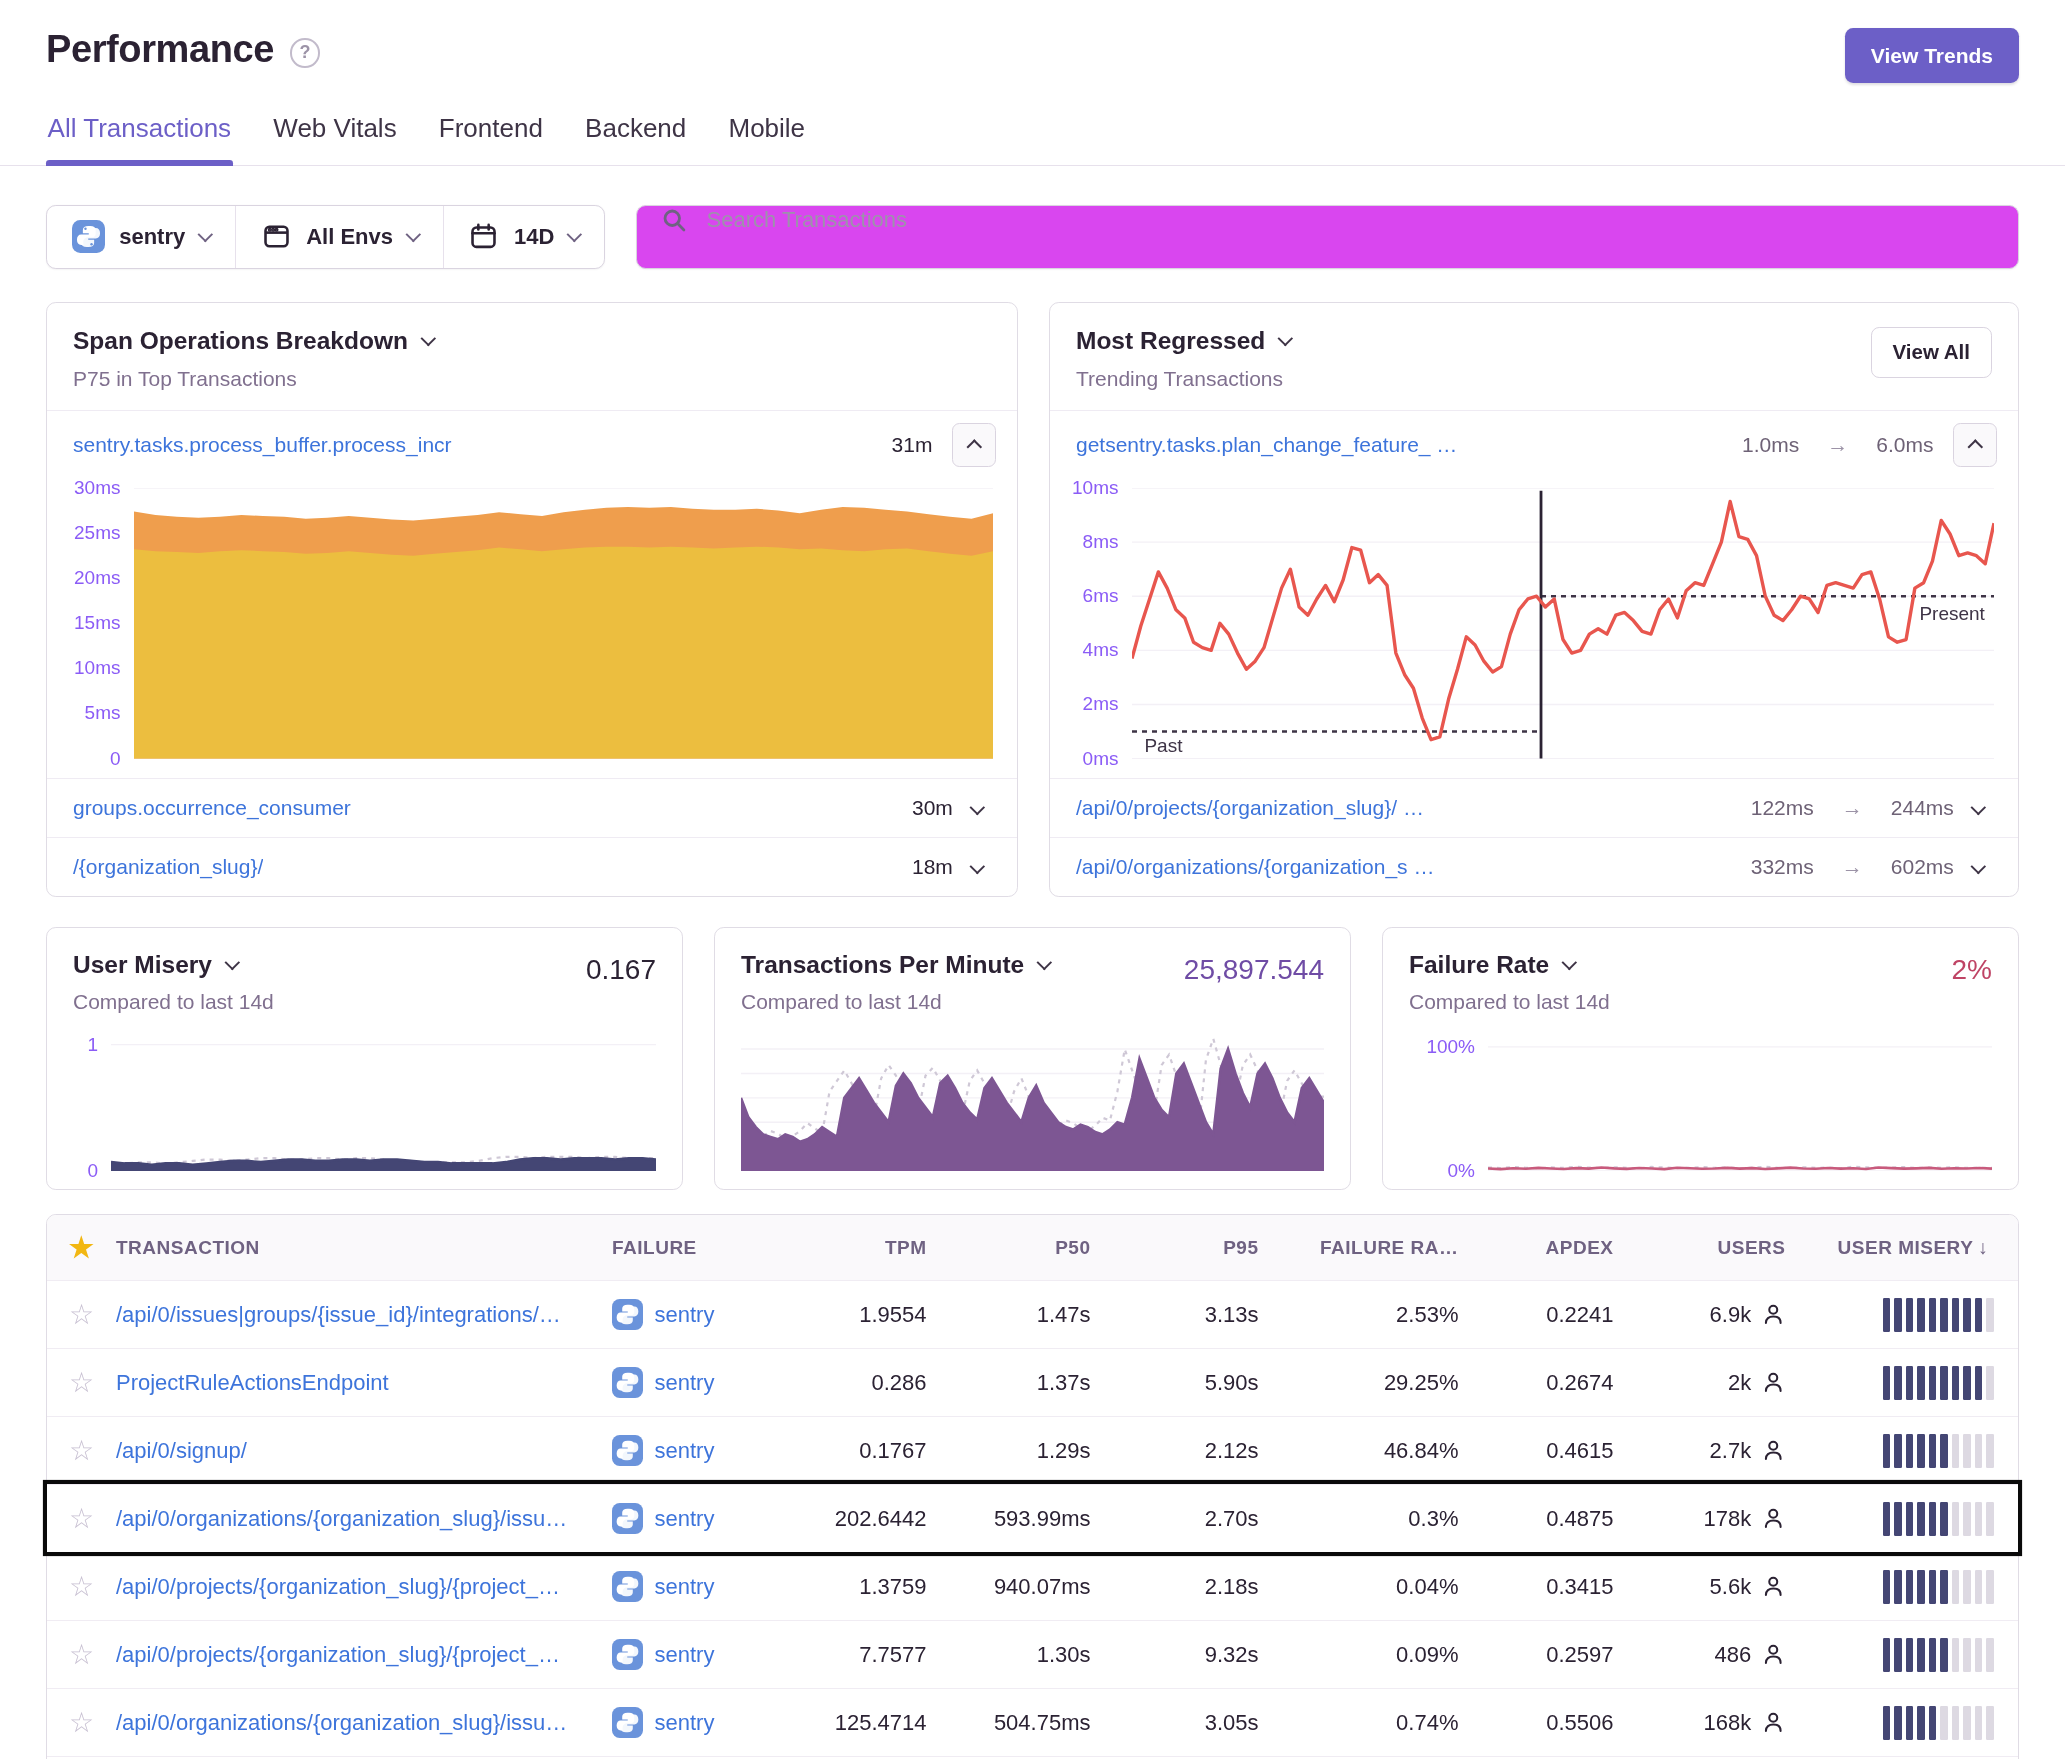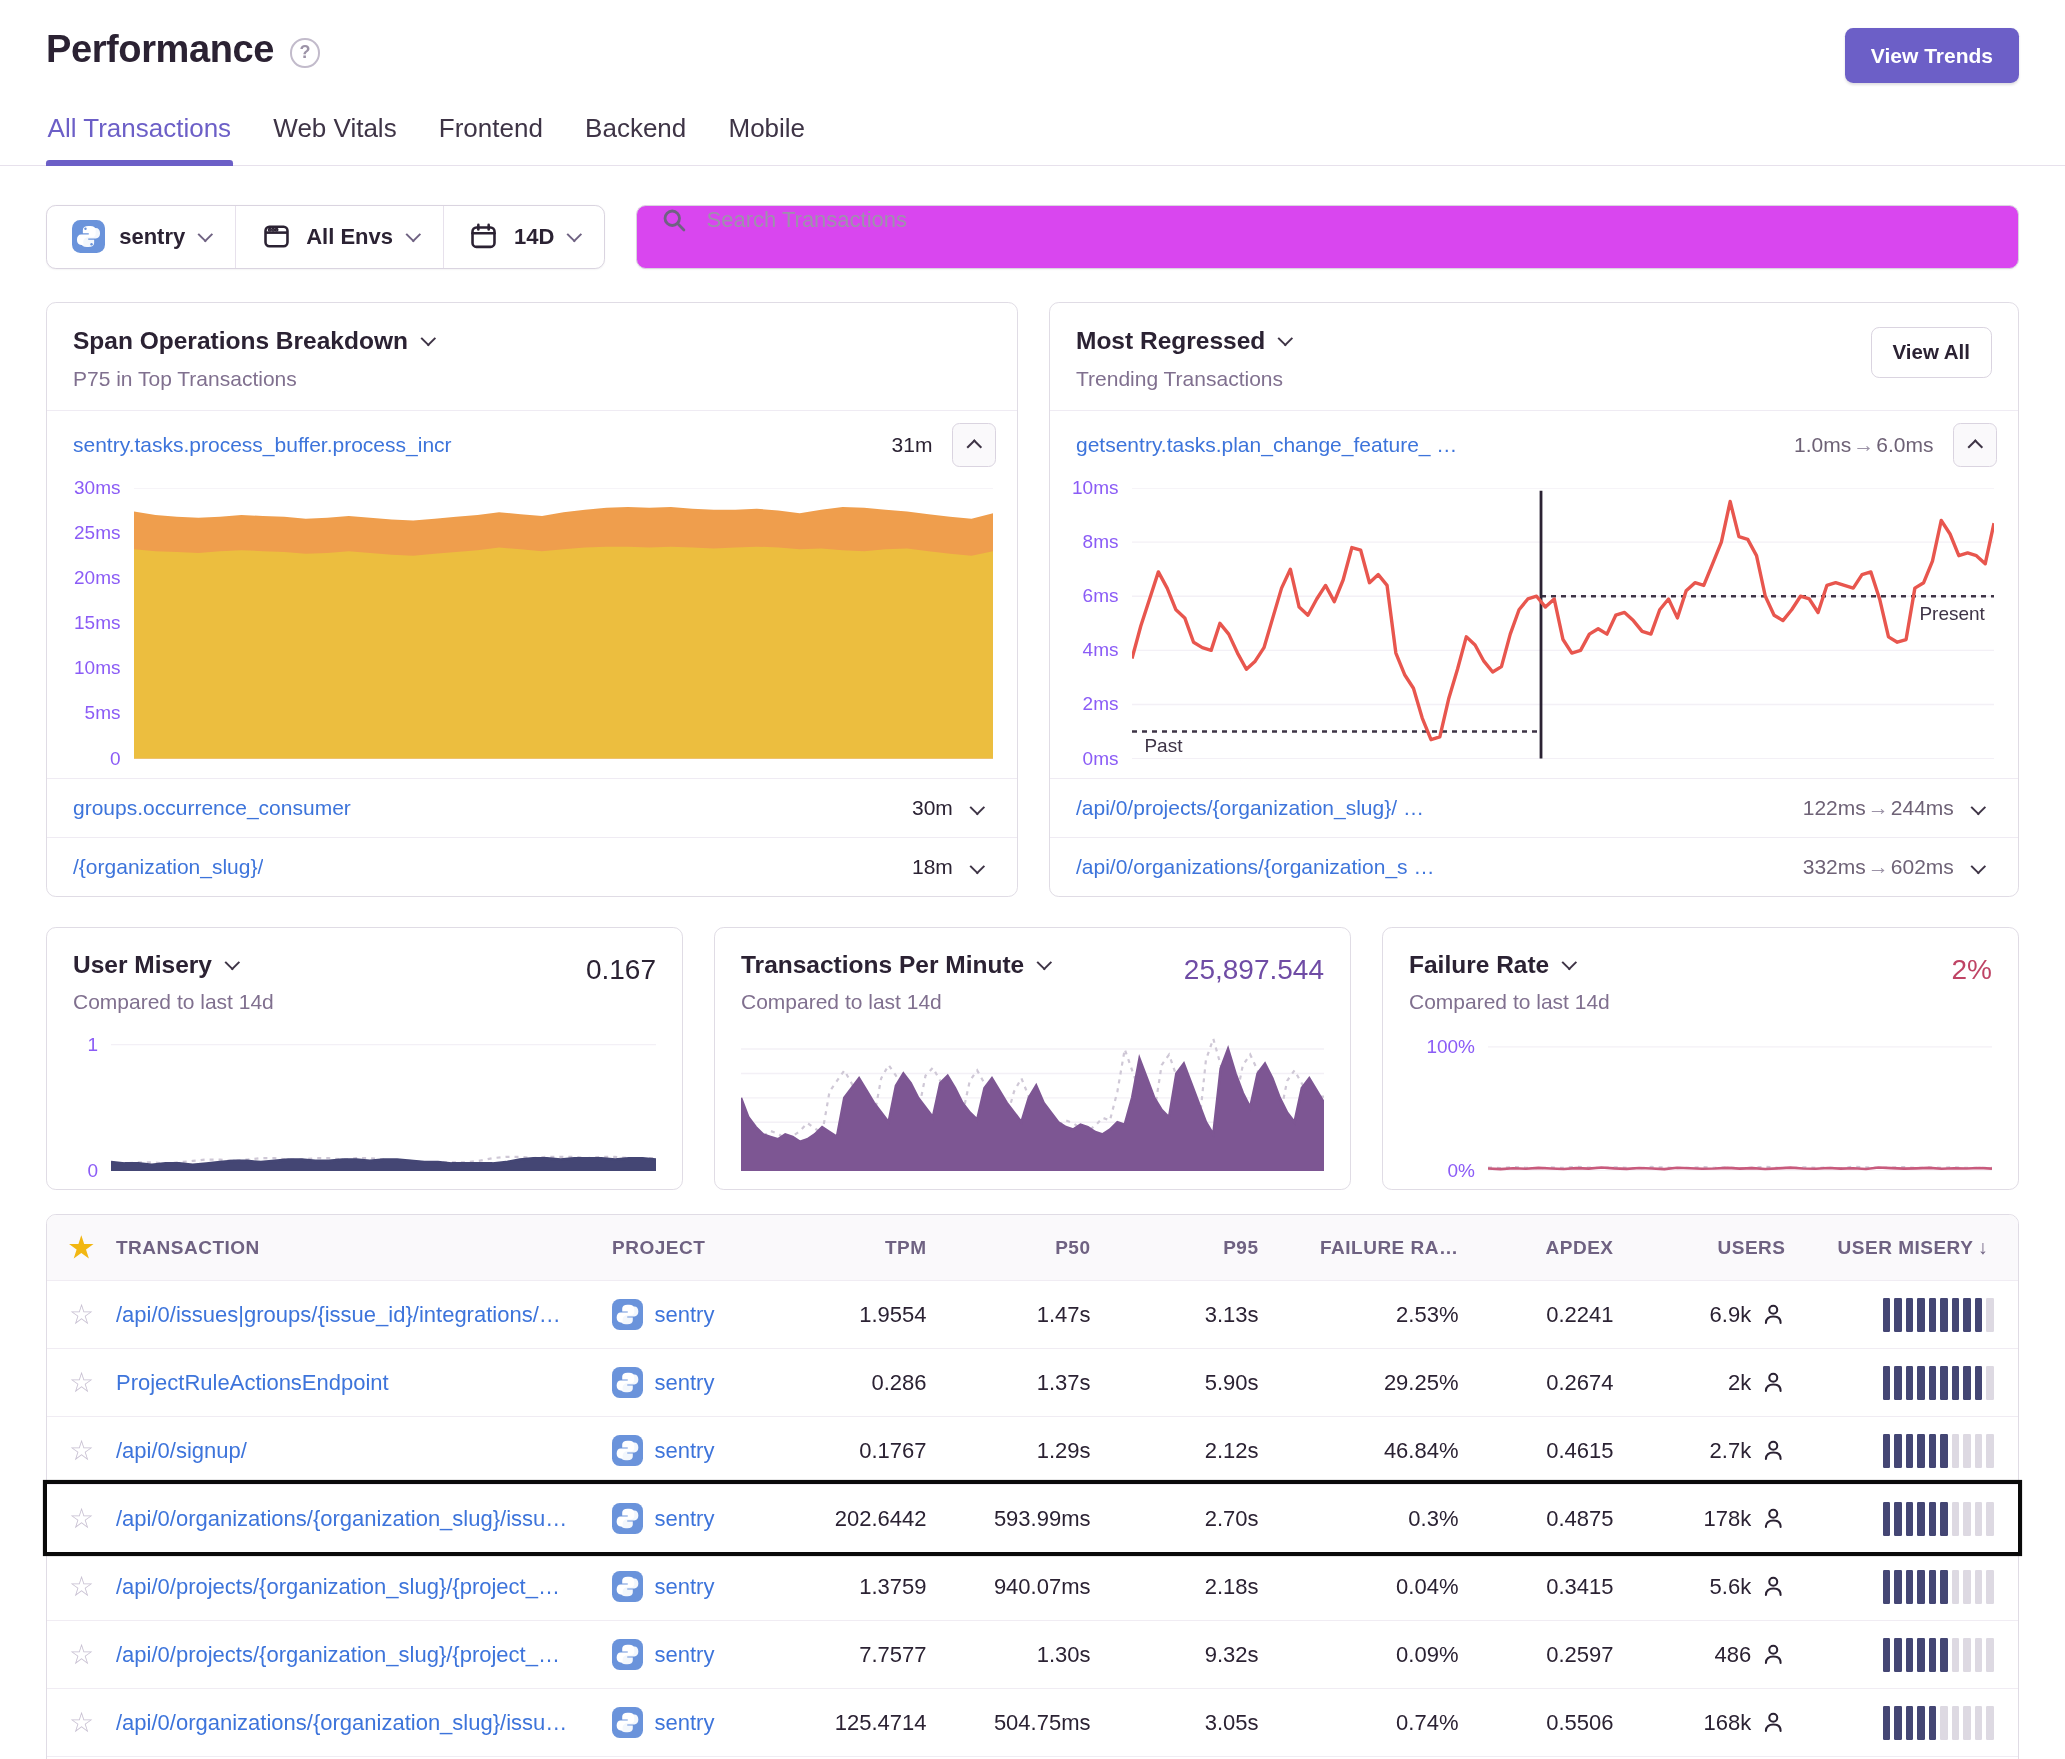--- a/index.html
+++ b/index.html
@@ -42,21 +42,21 @@
   .phead{padding:24.5px 26px 19.6px;display:flex;justify-content:space-between;align-items:flex-start}
   .ptitle{font-size:24.5px;font-weight:700;display:flex;align-items:center;gap:14.7px;cursor:pointer}
   .psub{color:#80708F;font-size:21px;margin-top:11.5px;font-weight:400}
   .btn-ghost{border:1.6px solid #DAD4E0;background:#fff;border-radius:8.2px;font-size:20.5px;font-weight:700;
         color:#2B2233;padding:12.3px 21px;font-family:inherit;cursor:pointer}
   .op-row{display:flex;align-items:center;justify-content:space-between;padding:11.5px 21px 11.5px 26px;
         border-top:1.6px solid #EFEBF3;min-height:59px}
   .op-link{color:#3D74DB;font-size:21px;white-space:nowrap;overflow:hidden;text-overflow:ellipsis;max-width:62%}
   .op-right{display:flex;align-items:center;gap:19.6px}
   .op-val{font-size:21px;color:#2B2233}
-  .trend-val{font-size:21px;color:#6E6276;display:flex;gap:2px;align-items:center}
+  .trend-val{font-size:21px;color:#6E6276;display:flex;gap:28px;align-items:center}
   .arrow{color:#9C93A7;font-size:21px}
   .exp-btn{width:44px;height:44px;border:1.6px solid #DAD4E0;background:#FAF9FB;border-radius:7.4px;
         display:flex;align-items:center;justify-content:center;cursor:pointer}
   .plain-chev{padding-right:13px;cursor:pointer}
   .panel-chart{height:300px;display:flex;padding:9.8px 24.5px 19.6px 11.5px}
   .ylabels{position:relative;flex:none}
   .ylab{position:absolute;right:13px;transform:translateY(-50%);font-size:19px;color:#8b5cf6;white-space:nowrap}
   .plot{position:relative;flex:1}
   .plot svg{position:absolute;inset:0;width:100%;height:100%}
   .flabel{position:absolute;font-size:19px;color:#3E3446}
@@ -369,21 +369,21 @@
             </svg>
           </div>
         </div>
     </section>
   </div>
 
   <section class="table-panel">
     <div class="t-grid t-head" id="table-head">
         <div class="head-star">★</div>
         <div class="th left"><span>TRANSACTION</span></div>
-        <div class="th left"><span>PROJECT</span></div>
+        <div class="th left"><span>FAILURE</span></div>
         <div class="th"><span>TPM</span></div>
         <div class="th"><span>P50</span></div>
         <div class="th"><span>P95</span></div>
         <div class="th"><span>FAILURE RA…</span></div>
         <div class="th"><span>APDEX</span></div>
         <div class="th"><span>USERS</span></div>
         <div class="th"><span>USER MISERY</span><span class="sort-arrow">↓</span></div>
       </div>
     <div id="table-body">
         <div class="t-grid t-row">

